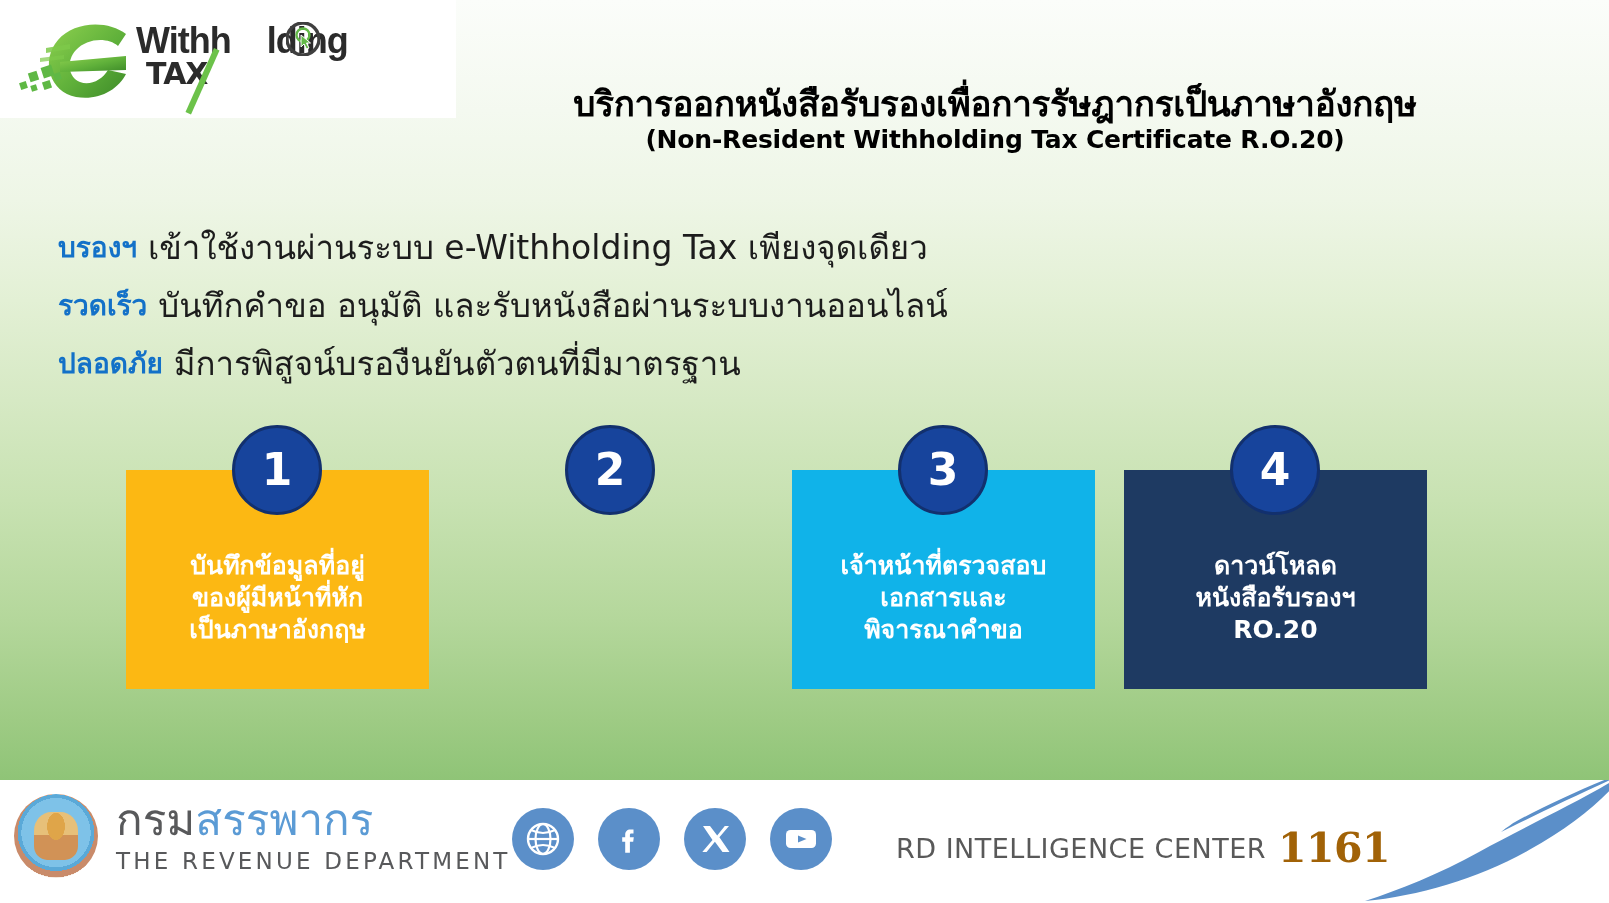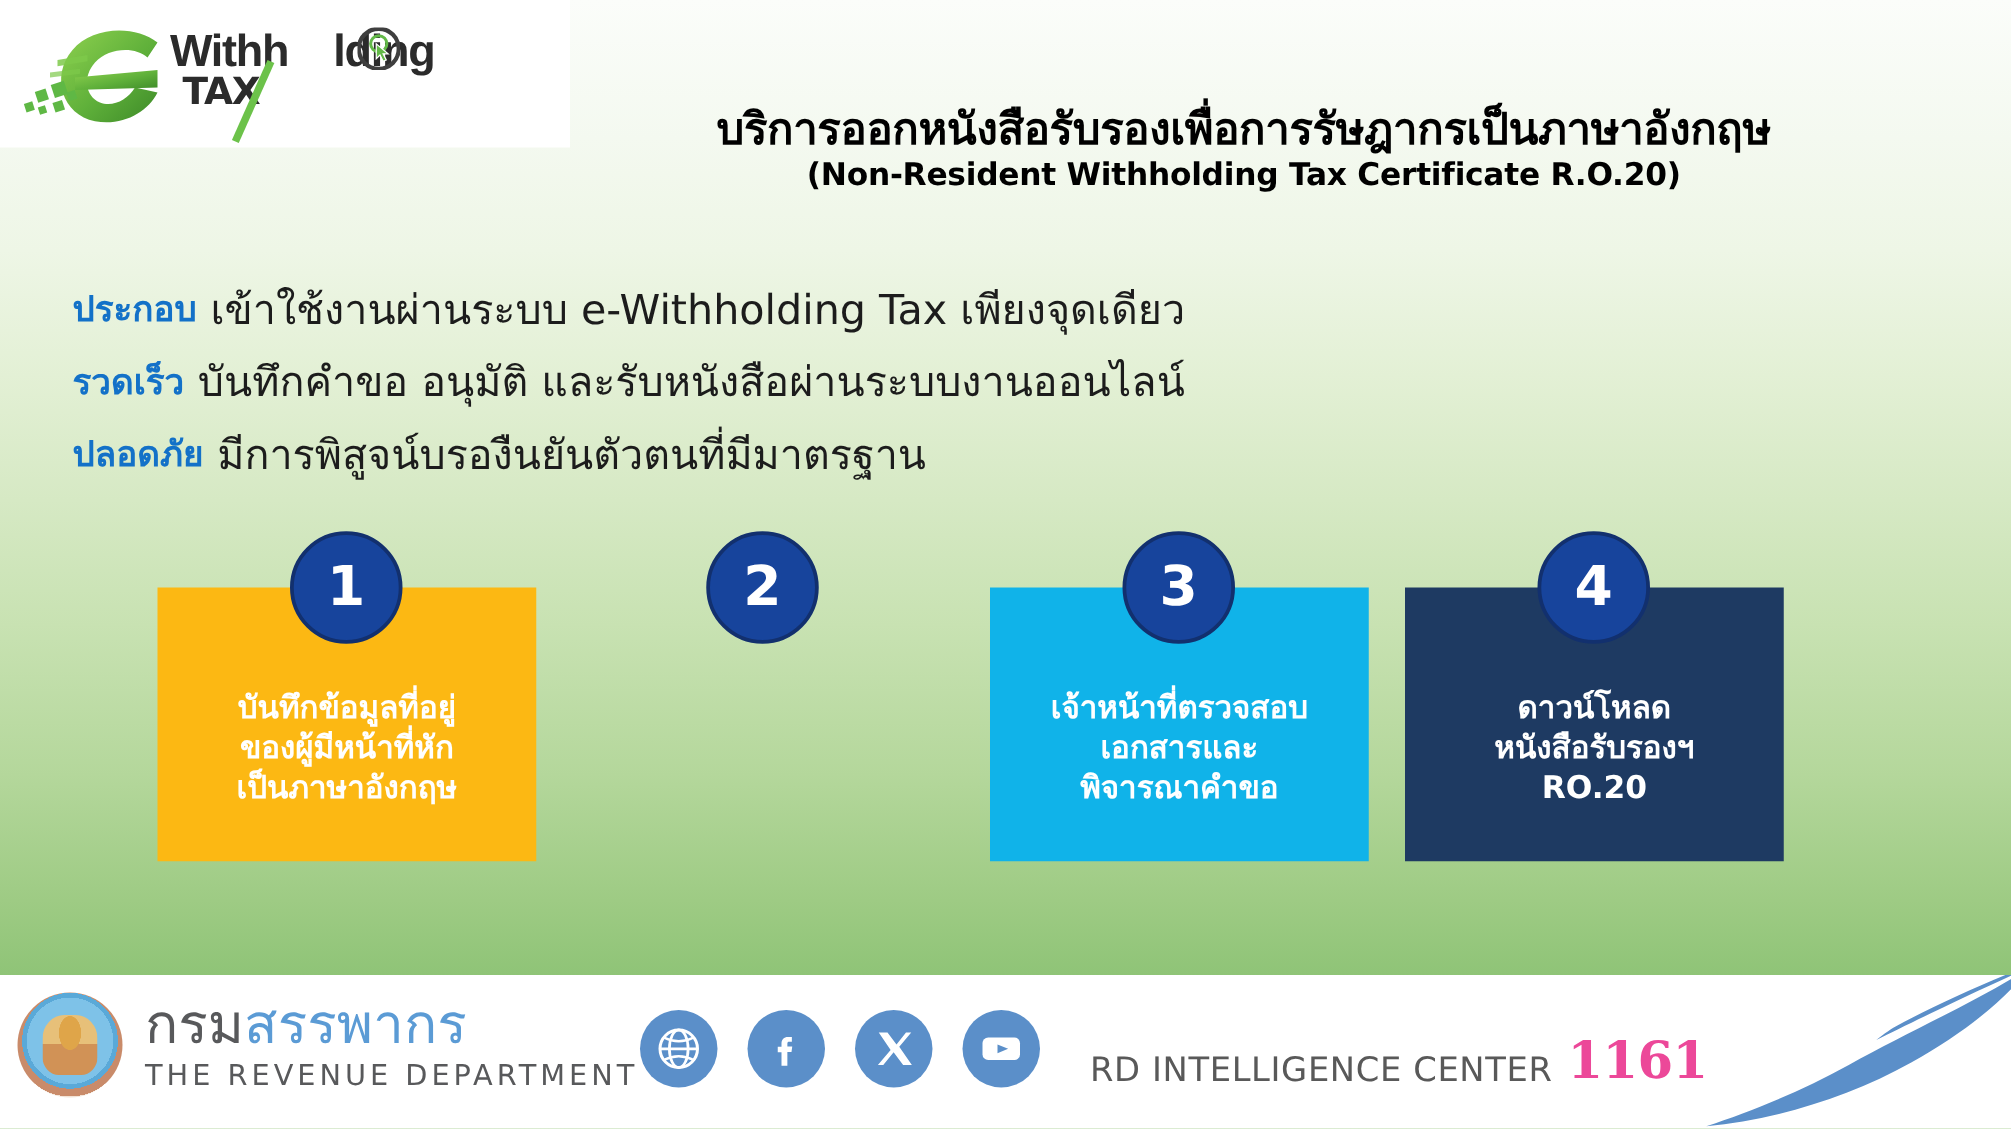--- a/index.html
+++ b/index.html
@@ -247,37 +247,37 @@
     background: #5b8fc9;
     display: flex;
     align-items: center;
     justify-content: center;
     color: #ffffff;
     flex: none;
   }
 
   .ric {
     position: absolute;
-    left: 872px; top: 44px;
-    display: flex;
-    align-items: flex-end;
+    left: 896px; top: 44px;
+    display: flex;
+    align-items: center;
     white-space: nowrap;
   }
   .ric-text {
     font-family: "DejaVu Sans", "Liberation Sans", sans-serif;
     font-size: 27px;
     font-weight: normal;
     letter-spacing: 0.5px;
     color: #595959;
   }
   .ric-num {
     font-family: "DejaVu Serif", "Liberation Serif", serif;
     font-size: 41px;
     font-weight: bold;
-    color: #ec4899;
+    color: #a16207;
     margin-left: 12px;
     letter-spacing: -0.5px;
   }
 
   .swoosh {
     position: absolute;
     right: -10px; bottom: -4px;
     width: 290px; height: 135px;
     pointer-events: none;
   }
@@ -326,21 +326,21 @@
     </div>
   </div>
 
   <div class="title-block">
     <div class="title-line title-th">บริการออกหนังสือรับรองเพื่อการรัษฎากรเป็นภาษาอังกฤษ</div>
     <div class="title-line title-en">(Non-Resident Withholding Tax Certificate R.O.20)</div>
   </div>
 
   <div class="bullets">
     <div class="bullet-row">
-      <span class="bullet-key">ประกอบ</span>
+      <span class="bullet-key">บรองฯ</span>
       <span class="bullet-text">เข้าใช้งานผ่านระบบ e-Withholding Tax เพียงจุดเดียว</span>
     </div>
     <div class="bullet-row">
       <span class="bullet-key">รวดเร็ว</span>
       <span class="bullet-text">บันทึกคำขอ อนุมัติ และรับหนังสือผ่านระบบงานออนไลน์</span>
     </div>
     <div class="bullet-row">
       <span class="bullet-key">ปลอดภัย</span>
       <span class="bullet-text">มีการพิสูจน์บรองืนยันตัวตนที่มีมาตรฐาน</span>
     </div>

